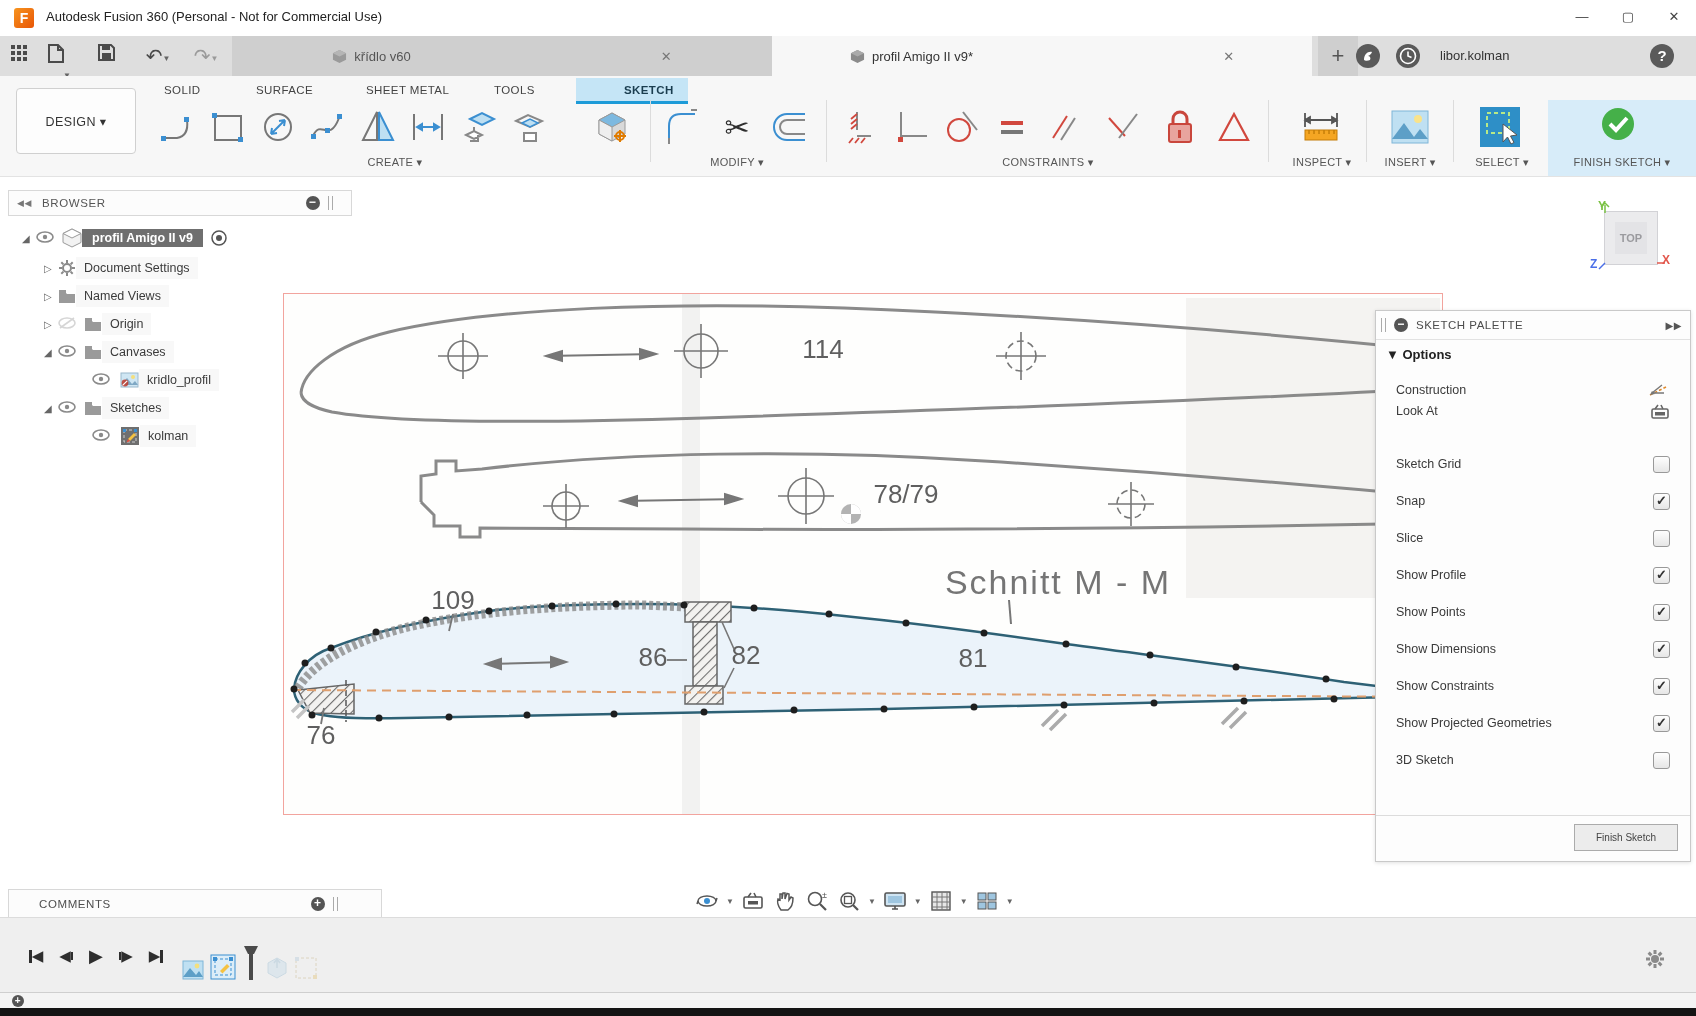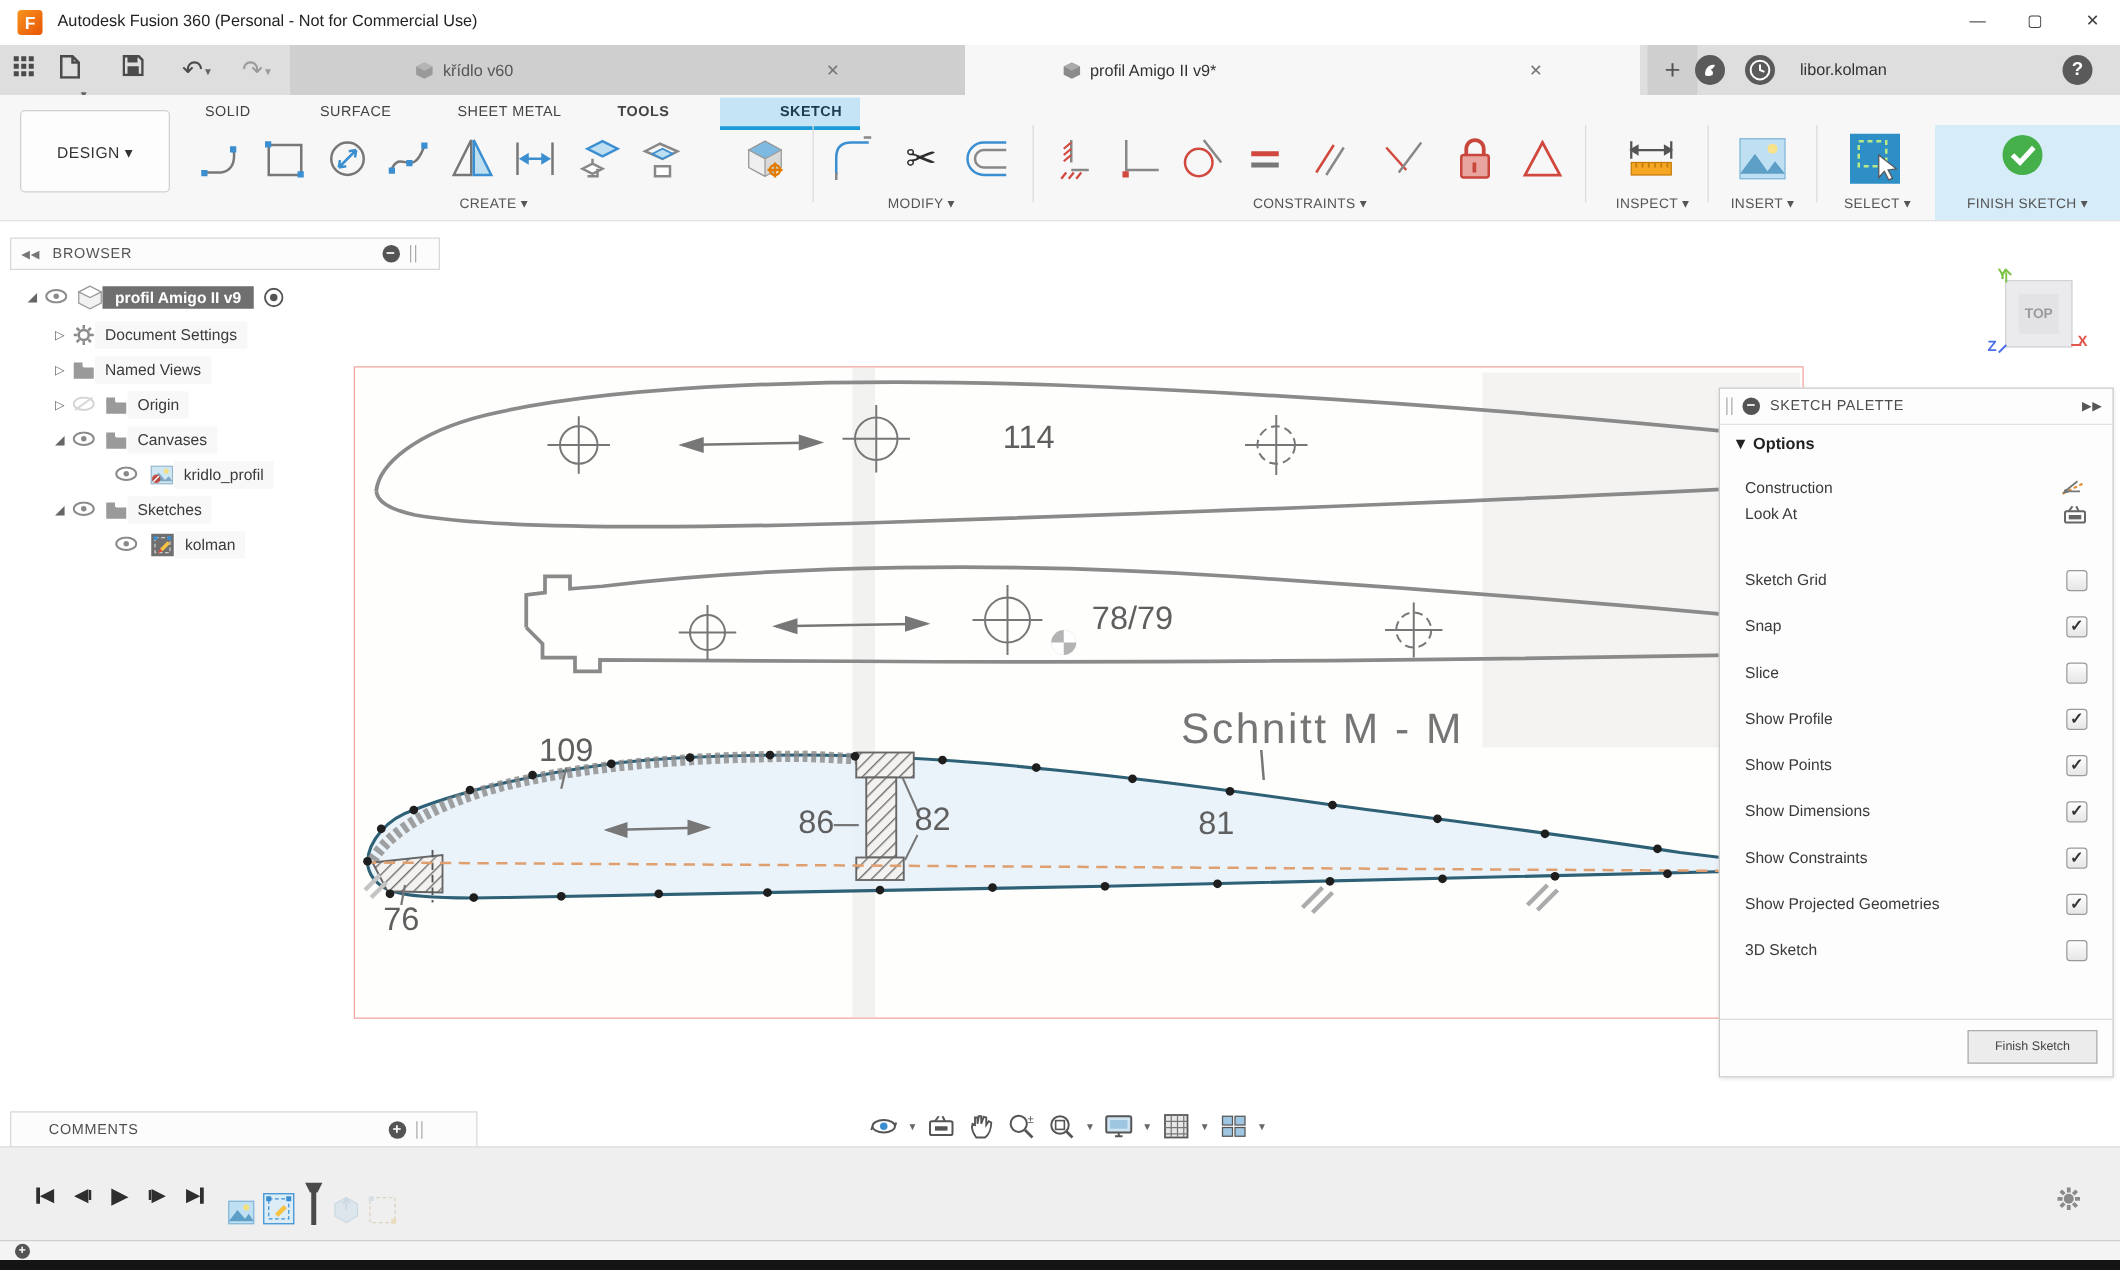--- a/index.html
+++ b/index.html
@@ -39,21 +39,21 @@
   .rowbg{background:rgba(248,248,248,.95);padding:0 8px;height:22px;display:flex;align-items:center;}
   .tri{color:#666;font-size:10px;width:14px;}
   .eye{width:20px;height:14px;}
   .minus-circle,.plus-circle{width:14px;height:14px;border-radius:50%;background:#545454;color:#fff;
       font-size:12px;line-height:13px;text-align:center;font-weight:bold;}
   .grip{width:3px;height:14px;border-left:1px solid #aaa;border-right:1px solid #aaa;}
   #root-label{background:#6f6f6f;color:#fff;padding:2px 10px;font-size:12.5px;font-weight:bold;}
   
   #cdraw{left:283px;top:293px;border:1px solid #f2a49e;background:#fefefd;}
   
-  #viewcube{left:1596px;top:212px;width:80px;height:70px;font-size:11px;}
+  #viewcube{left:1596px;top:199px;width:80px;height:70px;font-size:11px;}
   #vc-face{position:absolute;left:8px;top:12px;width:52px;height:52px;background:#ebebed;border:1px solid #d2d2d6;}
   #vc-inner{position:absolute;left:10px;top:10px;width:32px;height:32px;background:#e3e3e6;color:#9a9a9e;
       font-size:11px;font-weight:bold;display:flex;align-items:center;justify-content:center;}
   .axis{position:absolute;font-weight:bold;font-size:12px;}
   
   #palette{left:1375px;top:310px;width:314px;height:550px;background:#fdfdfd;border:1px solid #c9c9c9;box-shadow:0 1px 4px rgba(0,0,0,.12);}
   #pal-head{position:absolute;left:0;top:0;width:100%;height:28px;border-bottom:1px solid #e2e2e2;
       display:flex;align-items:center;font-size:11.5px;color:#4c4c4c;letter-spacing:.5px;}
   #pal-options{position:absolute;left:10px;top:36px;font-size:13px;font-weight:bold;color:#222;}
   .prow{position:absolute;left:20px;width:274px;height:26px;display:flex;align-items:center;justify-content:space-between;
@@ -159,21 +159,21 @@
       </svg>
   </div>
   <div class="abs" style="left:1440px;top:48px;font-size:13px;color:#333;">libor.kolman</div>
   <div class="abs dark-circle" style="left:1650px;top:44px;width:24px;height:24px;line-height:24px;font-size:15px;font-weight:bold;">?</div>
 
   <div class="abs" id="ribbon"></div>
   <div class="abs" id="design-btn">DESIGN ▾</div>
   <div class="abs rtab" style="left:150px;">SOLID</div>
   <div class="abs rtab" style="left:242px;">SURFACE</div>
   <div class="abs rtab" style="left:352px;">SHEET METAL</div>
-  <div class="abs rtab" style="left:480px;font-weight:bold;">TOOLS</div>
+  <div class="abs rtab" style="left:480px;">TOOLS</div>
   <div class="abs rtab active" style="left:576px;">SKETCH</div>
 
   <div class="abs ric" style="left:156px;">
     <svg width="38" height="38" viewBox="0 0 38 38">
         <path d="M4 30 L18 30 Q30 28 28 12" fill="none" stroke="#777" stroke-width="2"></path>
         <rect x="2" y="28" width="5" height="5" fill="#3b8fd1"></rect>
         <rect x="25" y="9" width="5" height="5" fill="#3b8fd1"></rect>
       </svg>
   </div>
   <div class="abs ric" style="left:206px;">

